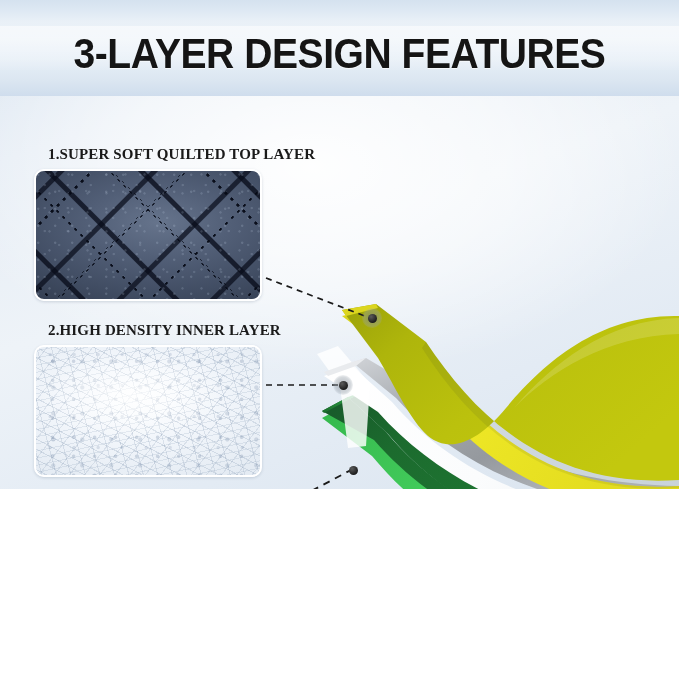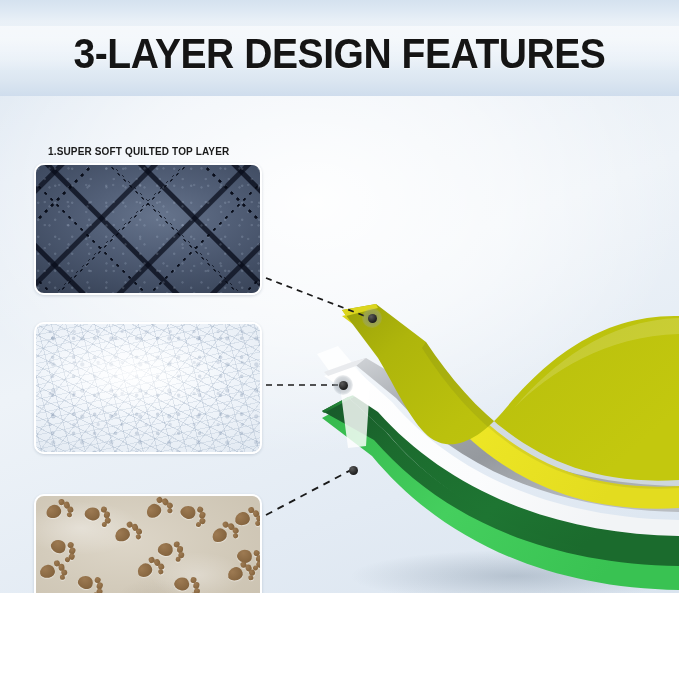--- a/index.html
+++ b/index.html
@@ -3,21 +3,21 @@
 <meta charset="utf-8">
 <style>
   html, body {
     margin: 0;
     padding: 0;
     background: #ffffff;
   }
   #canvas {
     position: relative;
     width: 679px;
-    height: 593px;
+    height: 489px;
     overflow: hidden;
     font-family: "Liberation Sans", sans-serif;
     background:
       radial-gradient(ellipse 70% 55% at 46% 34%, rgba(255,255,255,0.95) 0%, rgba(255,255,255,0.55) 42%, rgba(255,255,255,0) 78%),
       linear-gradient(160deg, #dbe6f1 0%, #e6edf5 22%, #eef3f8 48%, #e3ebf4 76%, #dae4ef 100%);
   }
 
   
   #header-band {
     position: absolute;
@@ -50,23 +50,23 @@
     color: #151515;
     transform: scaleX(0.93);
     transform-origin: 50% 50%;
     white-space: nowrap;
     text-shadow: 0 1px 0 rgba(255,255,255,0.6);
   }
 
   
   .feature-block { position: absolute; left: 34px; }
   .feature-label {
-    font-family: Liberation Sans, sans-serif;
+    font-family: Liberation Serif, serif;
     font-weight: 700;
-    font-size: 10px;
+    font-size: 15px;
     letter-spacing: 0.15px;
     color: #1a1a1a;
     white-space: nowrap;
     margin-bottom: 6px;
     padding-left: 14px;
   }
   .feature-label.wide { padding-left: 0px; margin-left: -6px; }
   .thumb {
     position: relative;
     width: 228px;
@@ -339,20 +339,21 @@
   <div class="feature-block" style="top:146px;">
     <div class="feature-label">1.SUPER SOFT QUILTED TOP LAYER</div>
     <div class="thumb" id="thumb-quilted">
       <div class="speckle"></div>
       <div class="stitchA"></div>
       <div class="stitchB"></div>
     </div>
   </div>
 
   <div class="feature-block" style="top:322px;">
+    <div class="feature-label">2.HIGH DENSITY INNER LAYER</div>
     <div class="thumb" id="thumb-fiber">
       <div class="fiber f1"></div>
       <div class="fiber f2"></div>
       <div class="fiber f3"></div>
       <div class="gloss"></div>
     </div>
   </div>
 
   <div class="feature-block" style="top:494px;">
     <div class="thumb" id="thumb-paw">

